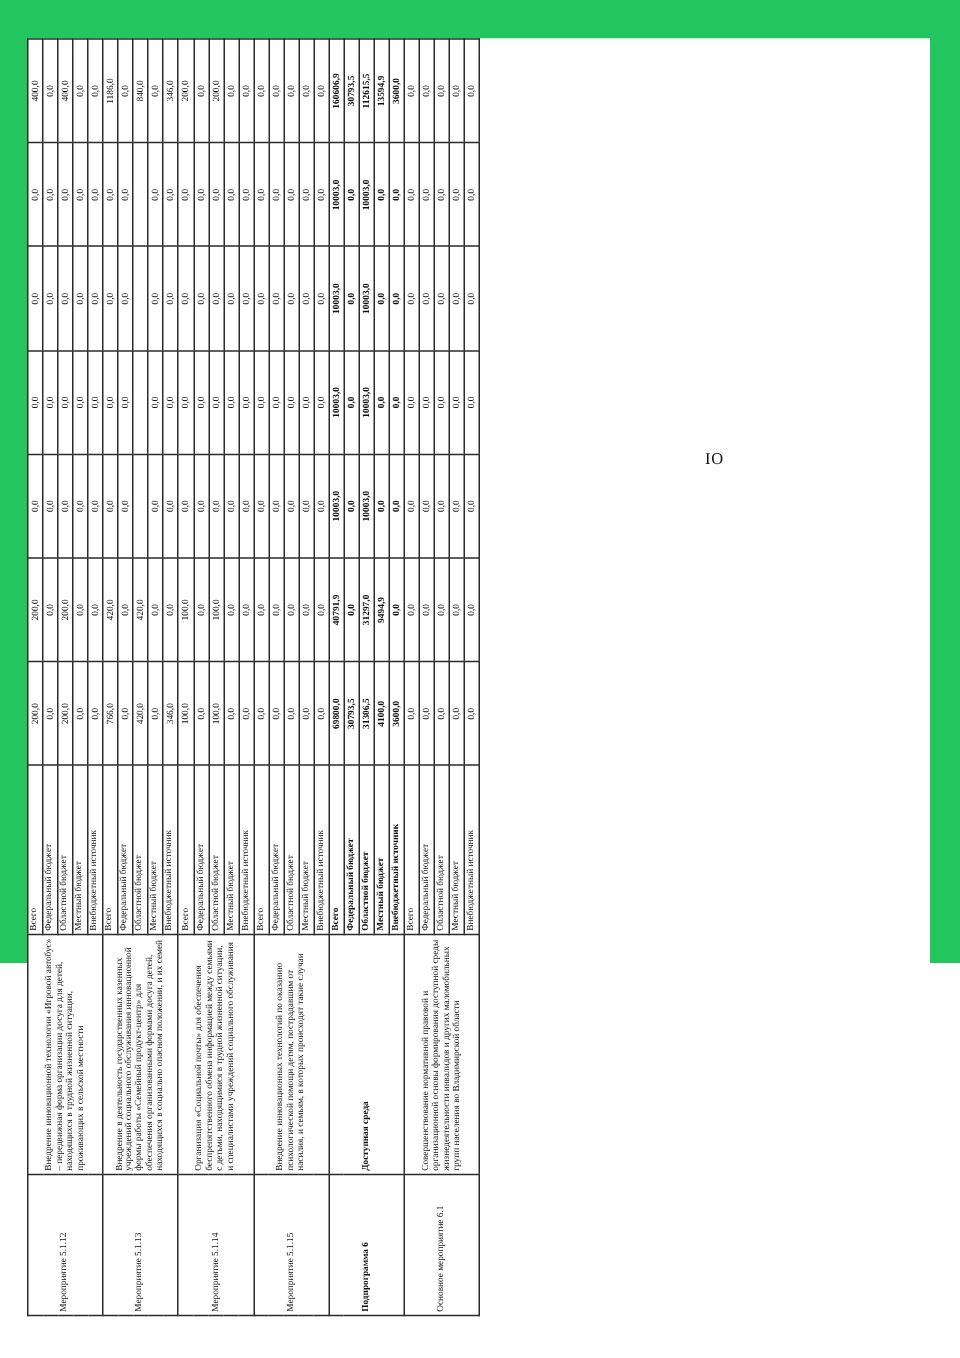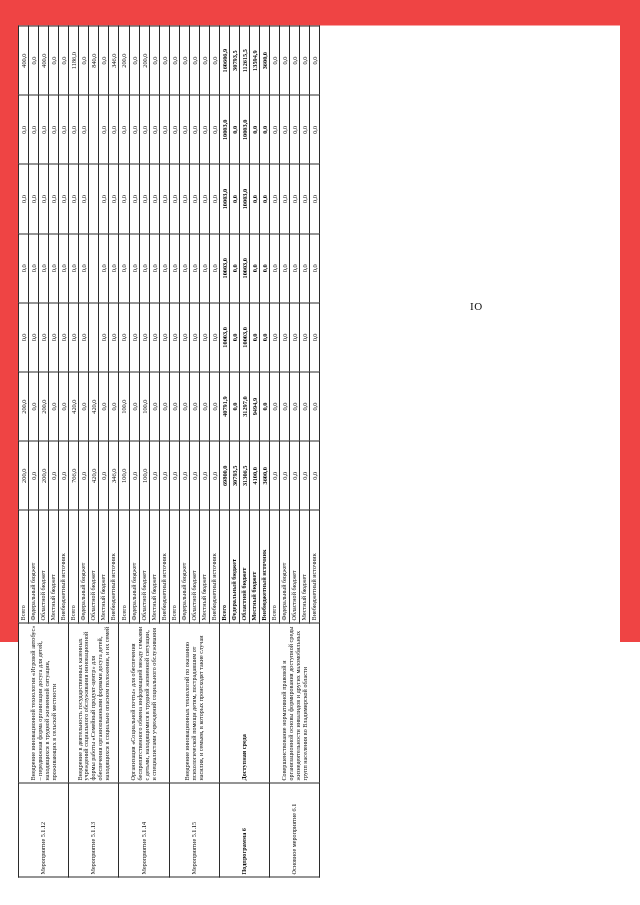--- a/index.html
+++ b/index.html
@@ -11,21 +11,21 @@
     width: 640px;
     height: 905px;
     overflow: hidden;
     font-family: "Liberation Serif", serif;
     color: #111;
   }
   .page {
     position: relative;
     width: 640px;
     height: 642px;
-    background: #ef4444;
+    background: #22c55e;
     font-family: Liberation Serif, serif;
   }
   
   .rot-wrap {
     position: absolute;
     top: 0;
     left: 0;
     width: 640px;
     height: 905px;
   }

